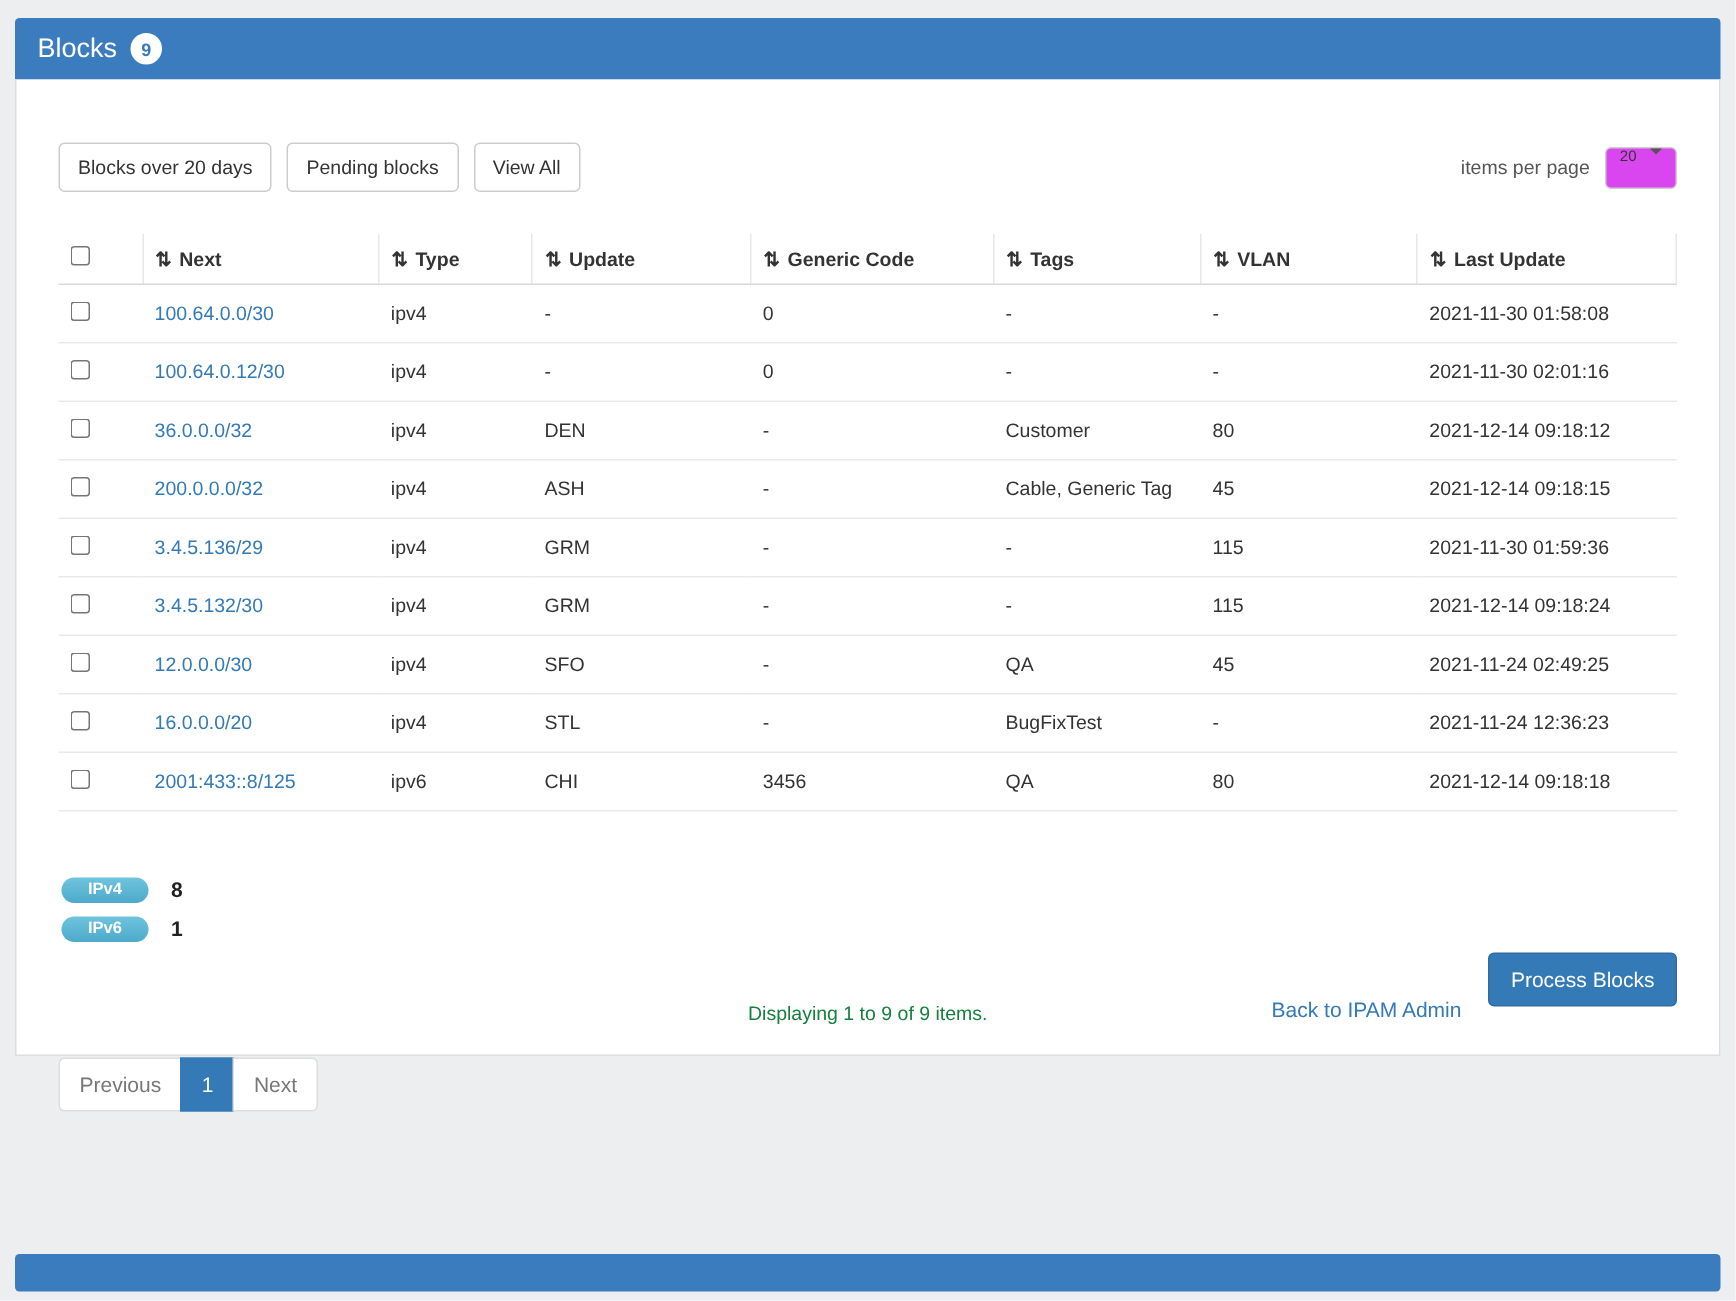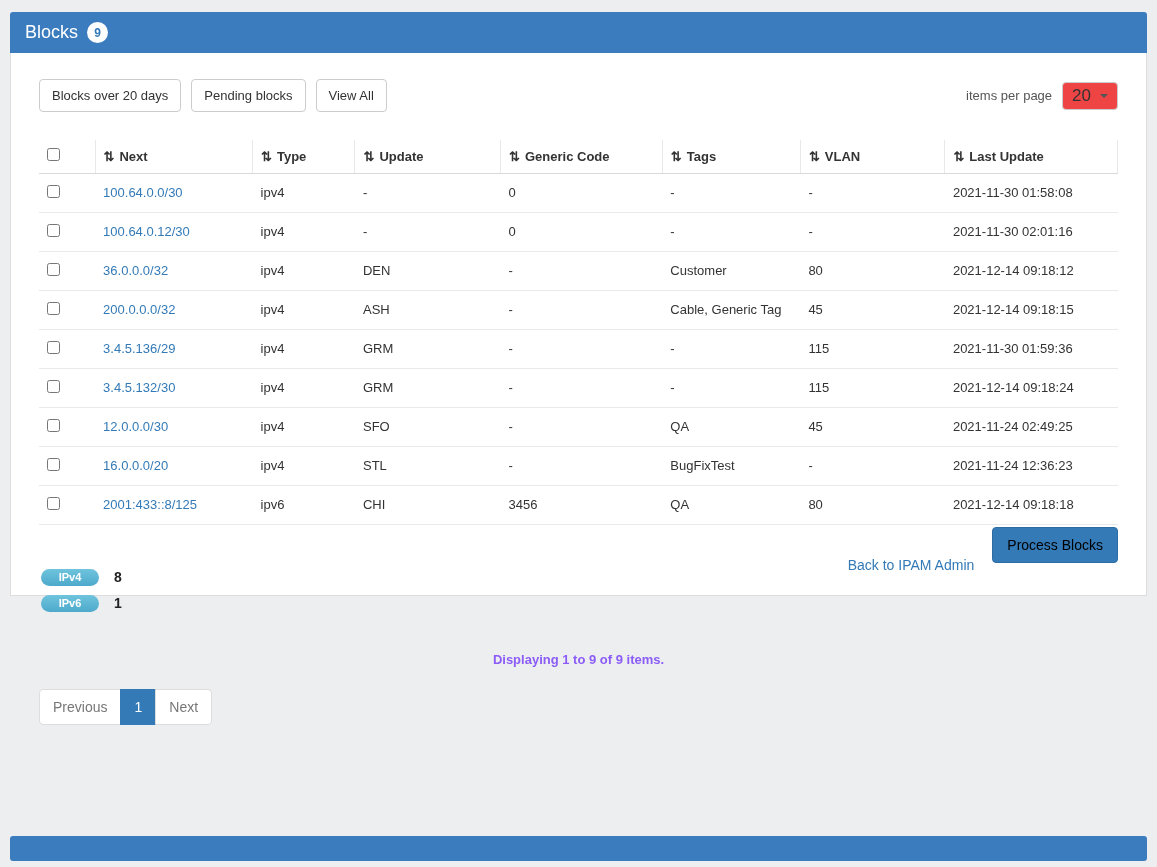--- a/index.html
+++ b/index.html
@@ -34,22 +34,22 @@
     font-weight: bold;
     display: flex;
     align-items: center;
     justify-content: center;
     margin-left: 9px;
   }
   .panel-body {
     background: #ffffff;
     border: 1px solid #dddddd;
     border-top: none;
-    height: 543px;
-    padding: 26px 28px;
+    height: 651px;
+    padding: 42px 28px;
     position: relative;
   }
 
   
   .toolbar { display: flex; align-items: center; }
   .btn-default {
     background: #ffffff;
     border: 1px solid #cccccc;
     border-radius: 4px;
     padding: 8px 12px;
@@ -58,26 +58,25 @@
     margin-right: 10px;
     cursor: pointer;
     font-family: inherit;
   }
   .per-page { margin-left: auto; display: flex; align-items: center; }
   .per-page-label { font-size: 13px; color: #555555; }
   .select-box {
     margin-left: 10px;
     border: 1px solid #cccccc;
     border-radius: 4px;
-    background: #ef4444;
+    background: #d946ef;
     height: 28px;
     display: flex;
-    align-items: center;
     padding: 0 9px;
-    font-size: 17px;
+    font-size: 10px;
     color: #333333;
     cursor: pointer;
   }
   .caret {
     margin-left: 9px;
     width: 0; height: 0;
     border-left: 4px solid transparent;
     border-right: 4px solid transparent;
     border-top: 4px solid #555555;
   }
@@ -119,21 +118,21 @@
     background: linear-gradient(to bottom, #6fc4dd, #4da9cb);
     color: #ffffff;
     font-size: 11px;
     font-weight: bold;
     text-align: center;
     line-height: 17px;
   }
   .type-count { margin-left: 15px; font-size: 14px; font-weight: bold; color: #222222; }
 
   
-  .status-line { text-align: center; margin-top: 40px; font-size: 13px; color: #8b5cf6; font-weight: bold; }
+  .status-line { text-align: center; margin-top: 40px; font-size: 13px; color: #15803d; }
   .pagination { display: flex; margin-top: 22px; }
   .page-item {
     border: 1px solid #dddddd;
     background: #ffffff;
     color: #777777;
     font-size: 14px;
     padding: 8px 13px;
     margin-left: -1px;
     cursor: pointer;
     line-height: 18px;
@@ -148,21 +147,21 @@
     right: 28px;
     bottom: 22px;
     display: flex;
     align-items: center;
   }
   .back-link { color: #337ab7; font-size: 14px; text-decoration: none; margin-right: 18px; cursor: pointer; margin-top: 40px; }
   .btn-primary {
     background: #337ab7;
     border: 1px solid #2e6da4;
     border-radius: 4px;
-    color: #000000;
+    color: #ffffff;
     font-size: 14px;
     padding: 9px 14px;
     cursor: pointer;
     font-family: inherit;
   }
 
   
   .app-footer {
     position: absolute;
     left: 10px;

